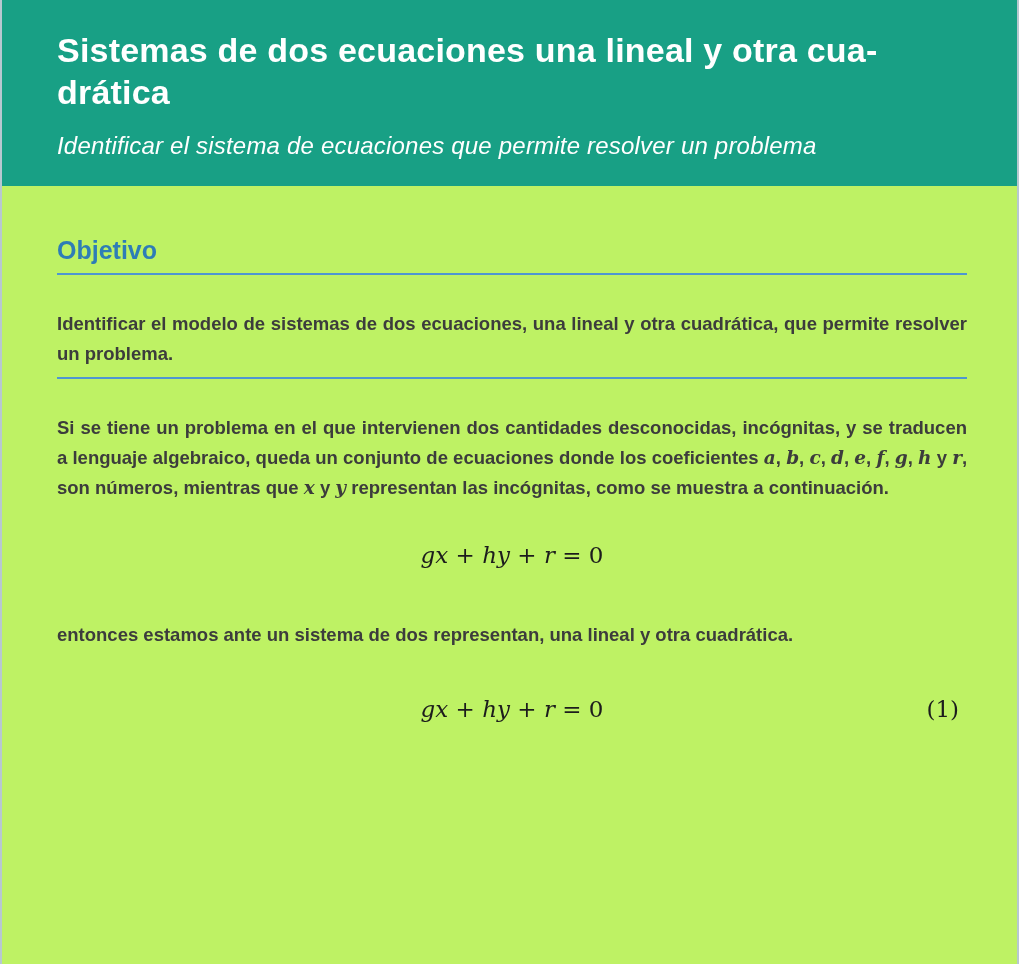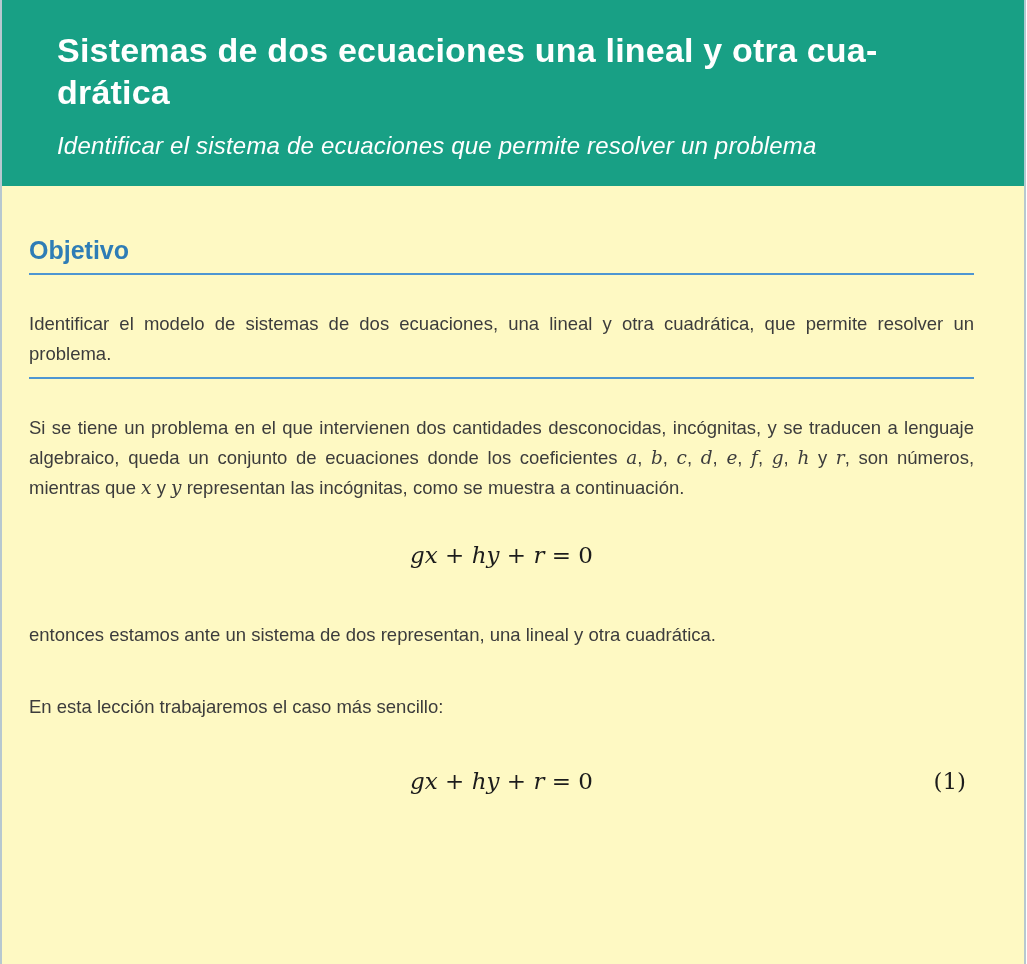--- a/index.html
+++ b/index.html
@@ -13,23 +13,23 @@
   }
   *{box-sizing:border-box;}
   html,body{margin:0;padding:0;background:#FFFFFF;}
   body{
     font-family:"Liberation Sans",sans-serif;
     width:1027px;
     height:964px;
     overflow:hidden;
   }
   .page{
-    background:#fef9c3;
+    background:#bef264;
     min-height:964px;
-    margin-right:1px;
+    margin-right:8px;
     border-left:2px solid var(--border);
     border-right:2px solid var(--border);
   }
   
   .hero{
     background:var(--header-bg);
     color:var(--header-text);
     padding:30px 57px 26px 55px;
   }
   .hero h1{
@@ -41,40 +41,41 @@
   }
   .subtitle{
     margin:18px 0 0;
     font-style:italic;
     font-size:24px;
     font-weight:500;
     letter-spacing:0.2px;
   }
   
   .content{
-    padding:0 50px 10px 27px;
+    padding:0 50px 10px 55px;
     color:var(--body-text);
   }
   .sec-h{
     color:var(--heading-blue);
     font-size:25px;
     font-weight:700;
     margin:50px 0 0;
   }
   .sec-h2{margin-top:52px;}
   .rule{
     height:2px;
     background:var(--rule-blue);
     margin-top:8px;
   }
   .body-p{
     font-size:18.5px;
     line-height:1.62;
     margin:34px 0 0;
     text-align:justify;
+    font-weight:bold;
   }
   .gap-lg{margin-top:52px;}
   .gap-md{margin-top:42px;}
   .mvar{
     font-family:"DejaVu Serif",serif;
     font-style:italic;
   }
   
   .eq-block{
     width:-moz-fit-content;
@@ -127,21 +128,20 @@
       <div class="rule"></div>
 
       <p class="body-p">Si se tiene un problema en el que intervienen dos cantidades desconocidas, incógnitas, y se traducen a lenguaje algebraico, queda un conjunto de ecuaciones donde los coeficientes <span class="mvar">a</span>, <span class="mvar">b</span>, <span class="mvar">c</span>, <span class="mvar">d</span>, <span class="mvar">e</span>, <span class="mvar">f</span>, <span class="mvar">g</span>, <span class="mvar">h</span> y <span class="mvar">r</span>, son números, mientras que <span class="mvar">x</span> y <span class="mvar">y</span> representan las incógnitas, como se muestra a continuación.</p>
 
       <div class="eq-block">
         <div class="eq-line"><span class="mvar">gx</span> + <span class="mvar">hy</span> + <span class="mvar">r</span> = 0</div>
       </div>
 
       <p class="body-p gap-lg">entonces estamos ante un sistema de dos representan, una lineal y otra cuadrática.</p>
 
-      <p class="body-p gap-md">En esta lección trabajaremos el caso más sencillo:</p>
 
       <div class="eq-numbered">
         <div class="eq-center"><span class="mvar">gx</span> + <span class="mvar">hy</span> + <span class="mvar">r</span> = 0</div>
         <span class="eq-num">(1)</span>
       </div>
     </section>
 
   </main>
 </div>
 

